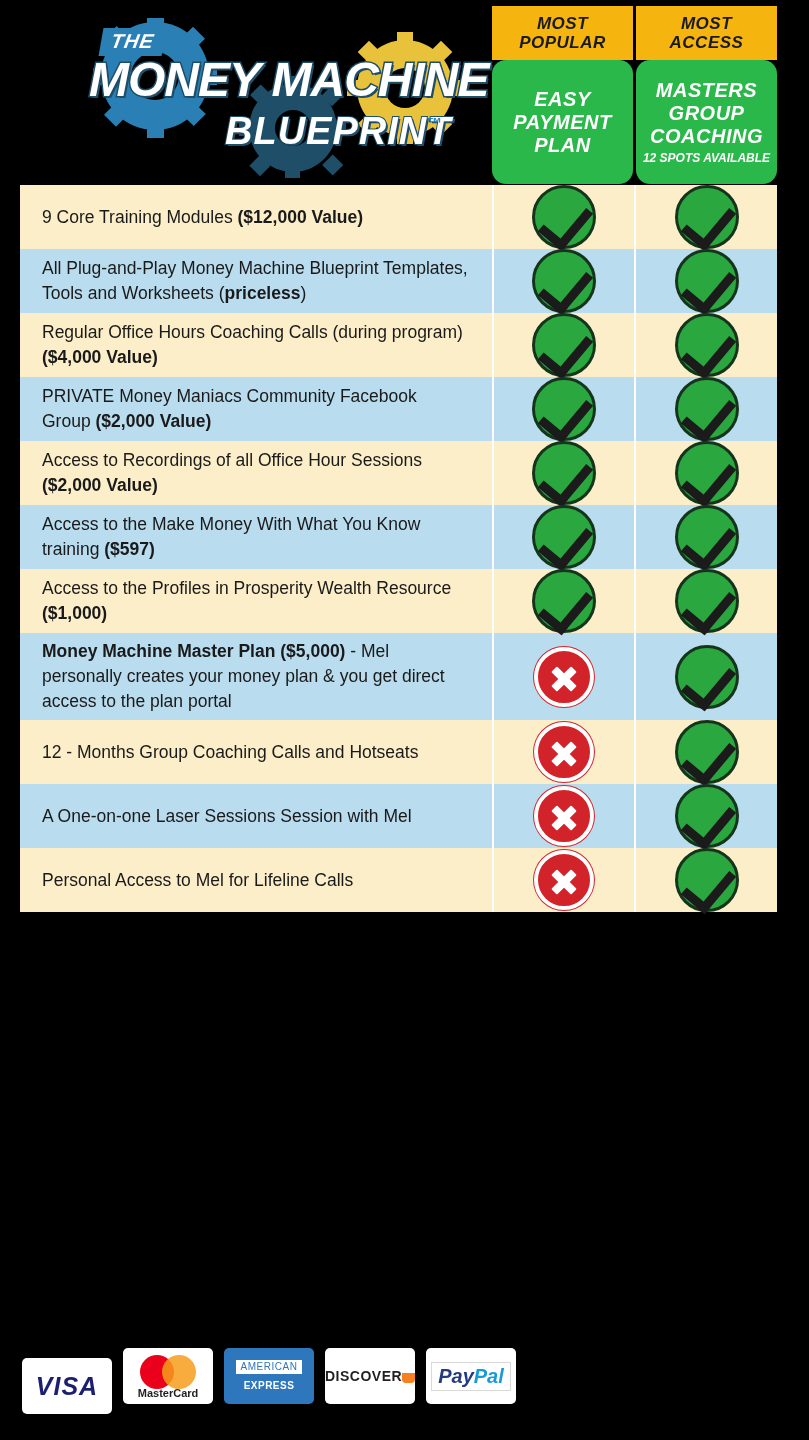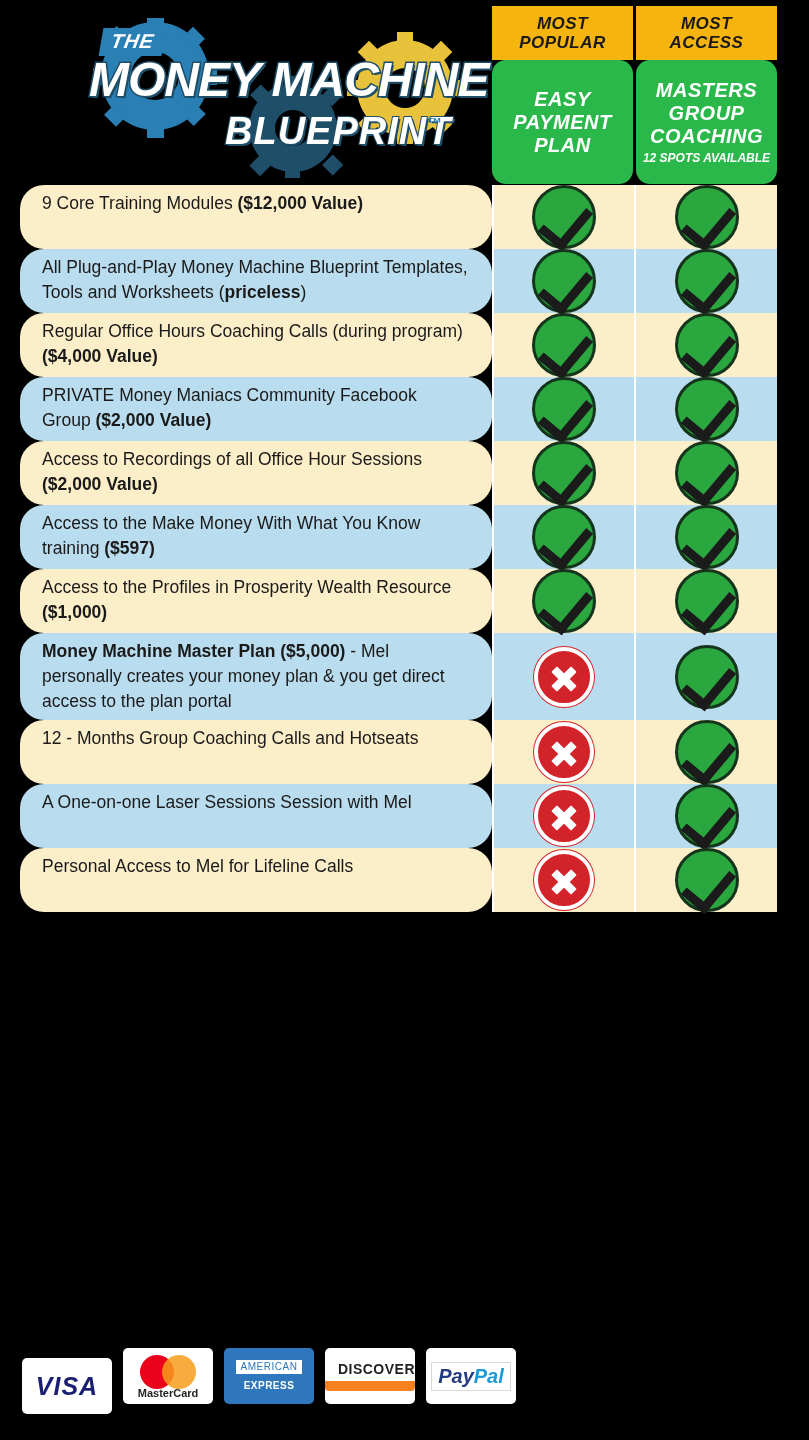--- a/index.html
+++ b/index.html
@@ -144,26 +144,25 @@
   }
   .row {
     display: flex;
     width: 757px;
     align-items: stretch;
   }
   .cell-feature {
     width: 472px;
     padding: 6px 22px;
     display: flex;
-    align-items: flex-start;
+    align-items: center;
     font-size: 17.5px;
     line-height: 25px;
     color: #1a1a1a;
     font-family: "Liberation Sans", sans-serif;
-    border-radius: 24px;
   }
   .cell-mark {
     width: 142px;
     display: flex;
     align-items: center;
     justify-content: center;
   }
   .cell-mark.c2 { width: 143px; }
   .row.odd .cell-feature,
   .row.odd .cell-mark { background: #fbeec8; }
@@ -233,21 +232,21 @@
   .pay-visa { color: #1a1f71; font-size: 25px; letter-spacing: 1px; margin-top: 10px; }
   .pay-mc { font-size: 12px; color: #231f20; font-style: normal; }
   .pay-mc .circles { position: absolute; left: 50%; top: 50%; transform: translate(-50%,-62%); width: 56px; height: 34px; }
   .pay-mc .cc { position: absolute; top: 0; width: 34px; height: 34px; border-radius: 50%; }
   .pay-mc .cc.red { left: 0; background: #eb001b; }
   .pay-mc .cc.yel { left: 22px; background: #f79e1b; opacity: .85; }
   .pay-mc .mclabel { position: absolute; left: 0; right: 0; bottom: 5px; text-align: center; font-size: 11px; font-weight: bold; color: #231f20; }
   .pay-amex { background: #2e77bc; color: #ffffff; font-size: 10px; line-height: 12px; text-align: center; font-style: normal; flex-direction: column; }
   .pay-amex .ax1 { background: #ffffff; color: #2e77bc; font-weight: normal; padding: 1px 5px; letter-spacing: .5px; }
   .pay-amex .ax2 { font-weight: bold; letter-spacing: .5px; margin-top: 6px; }
-  .pay-disc { flex-direction: column; font-style: normal; align-items: flex-end; }
+  .pay-disc { flex-direction: row; font-style: normal; }
   .pay-disc .dtext { font-size: 14px; font-weight: bold; color: #231f20; letter-spacing: .5px; }
   .pay-disc .dbar { width: 100%; height: 10px; background: #f68121; margin-top: 4px; border-radius: 0 0 4px 4px; }
   .pay-pp { background: #ffffff; }
   .pay-pp .ppbox { background: #ffffff; border: 1px solid #d9d9d9; padding: 2px 6px; }
   .pay-pp .pp1 { color: #253b80; font-size: 20px; font-weight: bold; font-style: italic; }
   .pay-pp .pp2 { color: #179bd7; font-size: 20px; font-weight: bold; font-style: italic; }
 </style>
 </head>
 <body>
 

